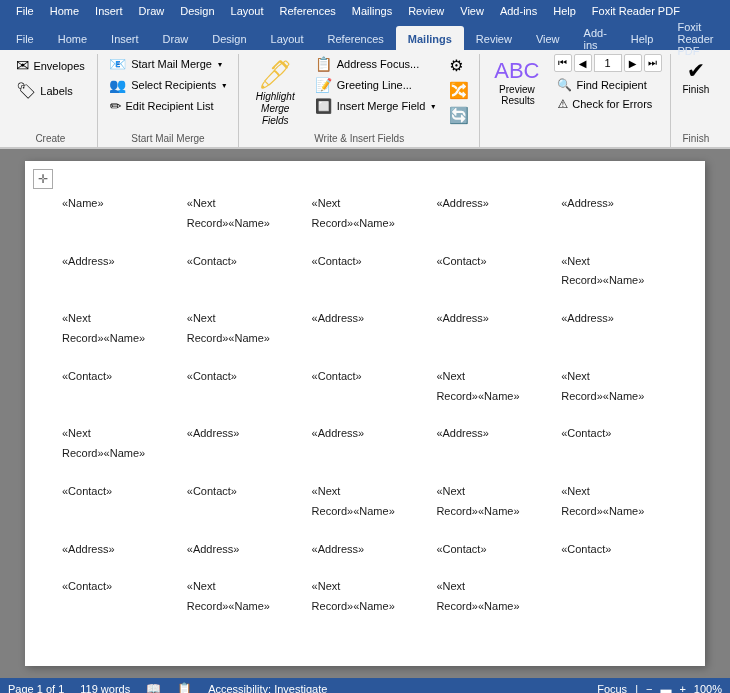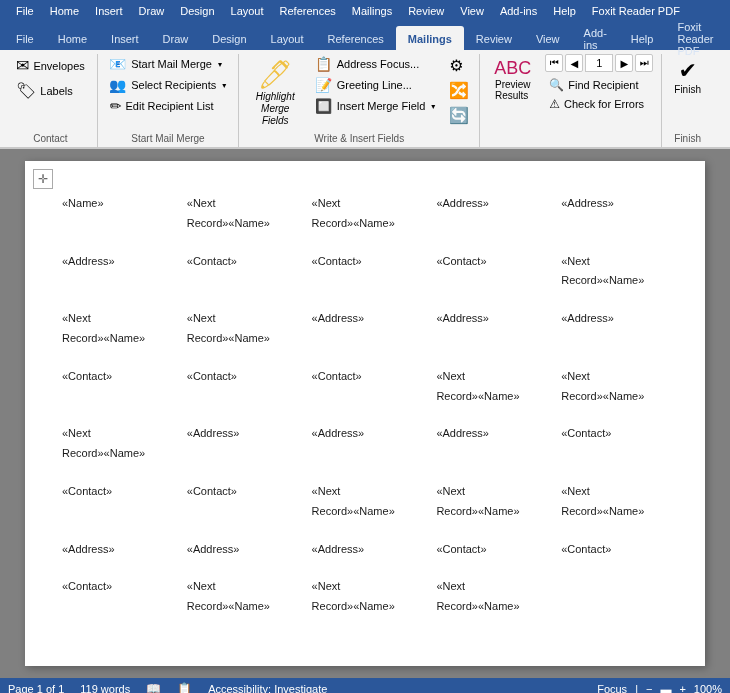--- a/index.html
+++ b/index.html
@@ -258,21 +258,21 @@
           <div class="small-btn">
             <span style="font-size:16px;">✉</span>
             <span>Envelopes</span>
           </div>
           <div class="small-btn">
             <span style="font-size:16px;">🏷</span>
             <span>Labels</span>
           </div>
         </div>
       </div>
-      <div class="ribbon-group-label">Contact</div>
+      <div class="ribbon-group-label">Create</div>
     </div>
 
     <div class="ribbon-group" style="min-width:130px;">
       <div class="ribbon-group-inner">
         <div class="small-btns">
           <div class="small-btn">
             <span style="font-size:14px;">📧</span>
             <span>Start Mail Merge</span>
             <span class="dropdown-arrow">▾</span>
           </div>
@@ -325,22 +325,22 @@
           </div>
         </div>
       </div>
       <div class="ribbon-group-label">Write &amp; Insert Fields</div>
     </div>
 
     <div class="ribbon-group" style="min-width:140px;">
       <div class="ribbon-group-inner">
 
         <div class="preview-big">
-          <span style="font-size:18px;color:#be185d;">ABC</span>
-          <span style="font-size:10px;text-align:left;">Preview<br>Results</span>
+          <span style="font-size:22px;color:#8b5cf6;">ABC</span>
+          <span style="font-size:10px;text-align:right;">Preview<br>Results</span>
         </div>
 
         <div style="display:flex;flex-direction:column;gap:4px;margin-left:4px;justify-content:center;">
           <div class="nav-row">
             <div class="nav-btn">⏮</div>
             <div class="nav-btn">◀</div>
             <input class="nav-input" type="text" value="1" style="">
             <div class="nav-btn">▶</div>
             <div class="nav-btn">⏭</div>
           </div>

